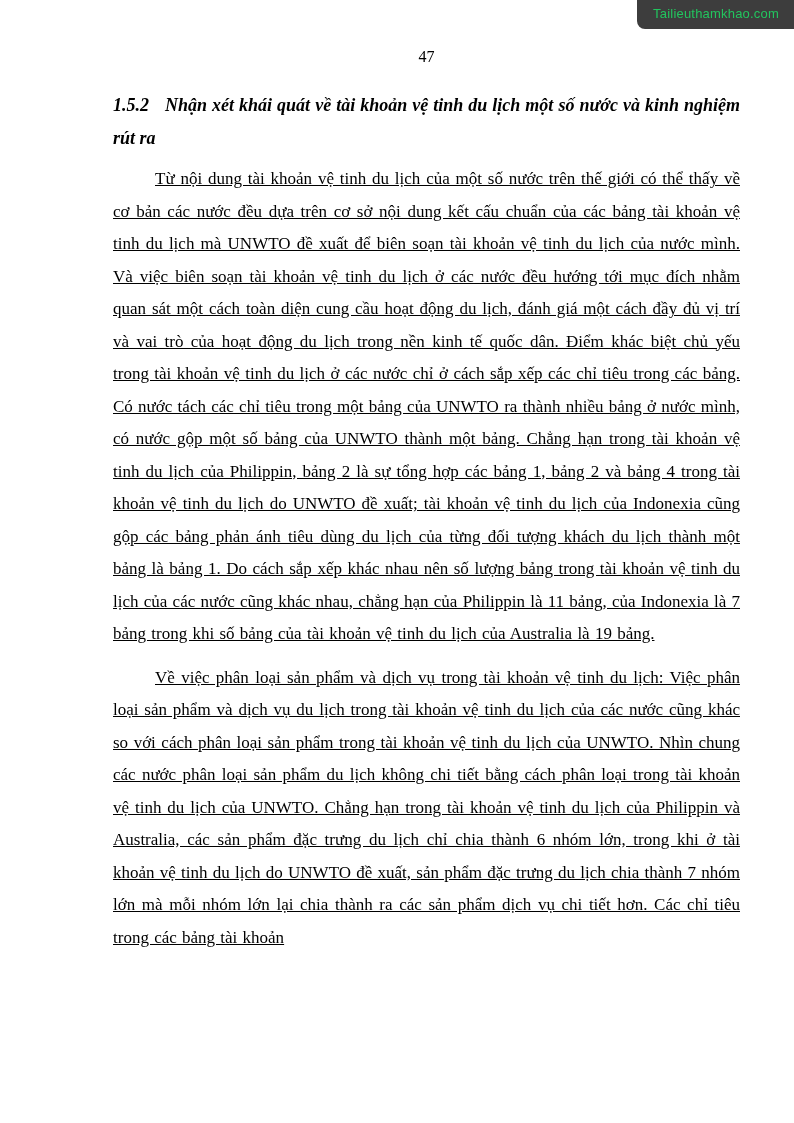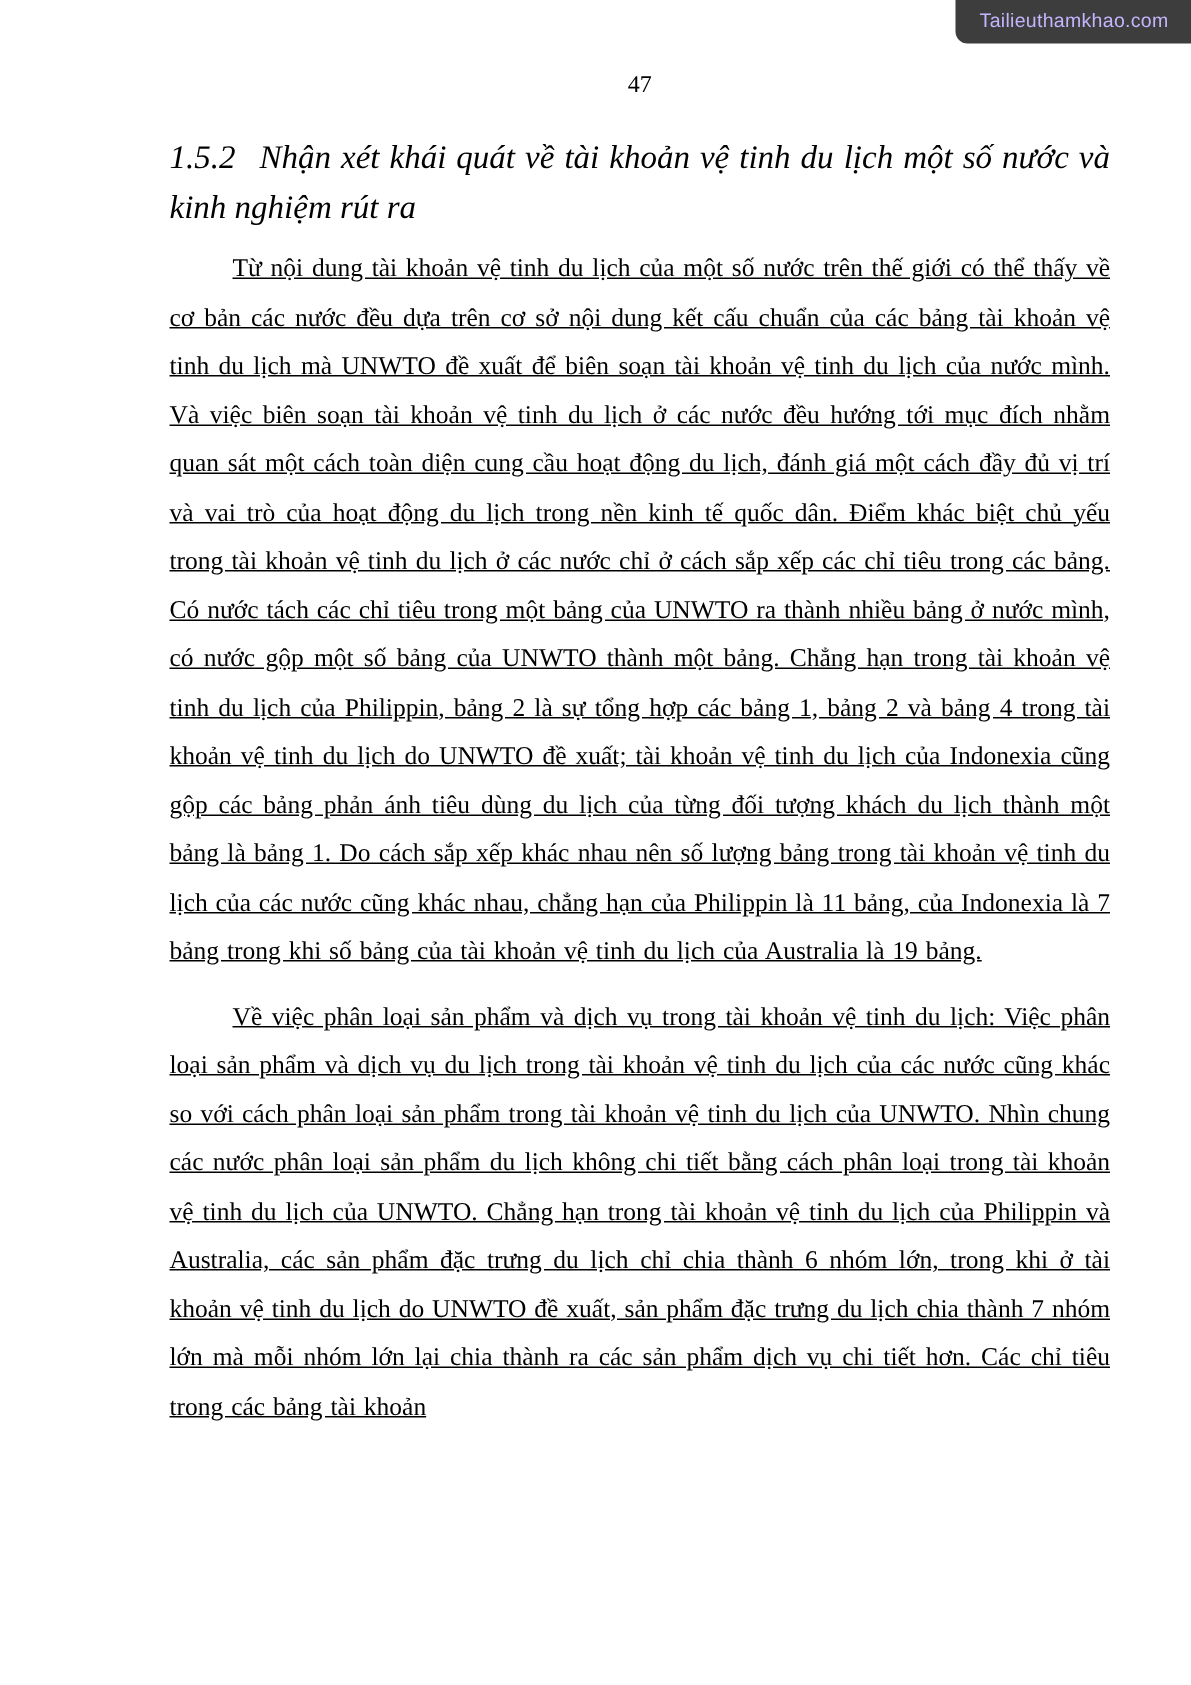--- a/index.html
+++ b/index.html
@@ -25,38 +25,38 @@
     top: 0;
     right: 0;
     height: 29px;
     display: flex;
     align-items: center;
     padding: 0 15px 2px 16px;
     background: #3d3d3d;
     border-bottom-left-radius: 8px;
     font-family: "Liberation Sans", sans-serif;
     font-size: 13px;
-    color: #c4b5fd;
+    color: #22c55e;
     letter-spacing: 0.2px;
   }
   .content {
     position: absolute;
     left: 113px;
     top: 47px;
     width: 627px;
   }
   .page-number {
     text-align: center;
     font-size: 16px;
     line-height: 20px;
     margin-bottom: 22px;
   }
   .heading {
-    font-size: 22px;
-    font-weight: normal;
+    font-size: 18px;
+    font-weight: bold;
     font-style: italic;
     line-height: 32.5px;
     text-align: justify;
     margin-bottom: 9px;
   }
   .heading .heading-number {
     margin-right: 16px;
   }
   .para {
     font-size: 17px;

